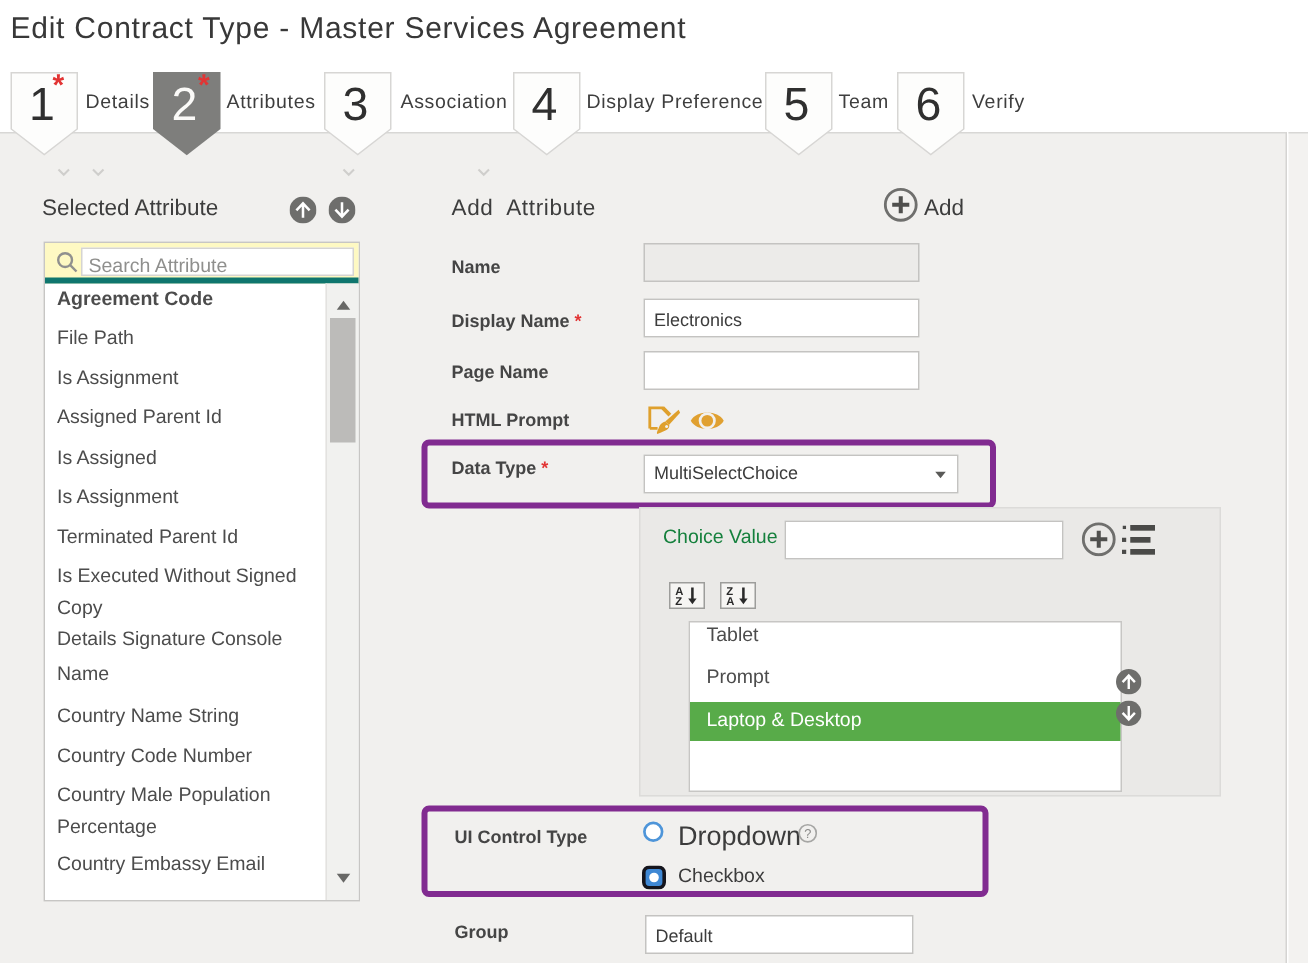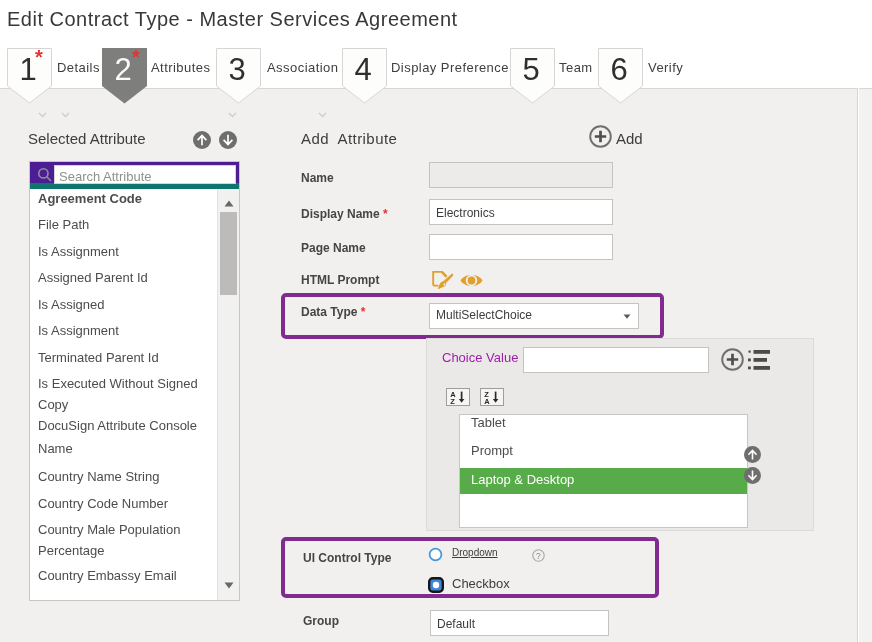--- a/index.html
+++ b/index.html
@@ -74,39 +74,39 @@
   <h2 class="abs sec" style="left:28px; top:130px;">Selected Attribute</h2>
   <svg class="abs" style="left:193px; top:131px;" width="18" height="18" viewBox="0 0 18 18">
     <circle cx="9" cy="9" r="9" fill="#6e6e6c"></circle>
     <path d="M9 14.2 V5 M4.6 9.2 L9 4.6 L13.4 9.2" stroke="#fff" stroke-width="1.7" fill="none"></path>
   </svg>
   <svg class="abs" style="left:219px; top:131px;" width="18" height="18" viewBox="0 0 18 18">
     <circle cx="9" cy="9" r="9" fill="#6e6e6c"></circle>
     <path d="M9 3.8 V13 M4.6 8.8 L9 13.4 L13.4 8.8" stroke="#fff" stroke-width="1.7" fill="none"></path>
   </svg>
   <div class="abs" style="left:29px; top:161px; width:211px; height:440px; border:1px solid #c7c6c4; background:#fff;">
-    <div style="position:absolute; left:0; top:0; width:209px; height:27px; background:#4c1d95; border-bottom:6px solid #0f766e;">
+    <div style="position:absolute; left:0; top:0; width:209px; height:27px; background:#fef9c3; border-bottom:4px solid #0f766e;">
       <svg style="position:absolute; left:7px; top:5px;" width="16" height="16" viewBox="0 0 16 16">
         <circle cx="6.4" cy="6.4" r="4.6" fill="none" stroke="#90908e" stroke-width="1.6"></circle>
         <line x1="9.8" y1="9.8" x2="14" y2="14" stroke="#90908e" stroke-width="1.6"></line>
       </svg>
       <div style="position:absolute; left:24px; top:3px; width:182px; height:19px; background:#fff; border:1px solid #d5d4d2;"></div>
       <div style="position:absolute; left:29px; top:7px; font-size:13px; color:#8f8f8d;">Search Attribute</div>
     </div>
 
     <div class="abs listitem" style="left:8px; top:29px;font-weight:bold;">Agreement Code</div>
     <div class="abs listitem" style="left:8px; top:55px;">File Path</div>
     <div class="abs listitem" style="left:8px; top:82px;">Is Assignment</div>
     <div class="abs listitem" style="left:8px; top:108px;">Assigned Parent Id</div>
     <div class="abs listitem" style="left:8px; top:135px;">Is Assigned</div>
     <div class="abs listitem" style="left:8px; top:161px;">Is Assignment</div>
     <div class="abs listitem" style="left:8px; top:188px;">Terminated Parent Id</div>
     <div class="abs listitem" style="left:8px; top:214px;">Is Executed Without Signed</div>
     <div class="abs listitem" style="left:8px; top:235px;">Copy</div>
-    <div class="abs listitem" style="left:8px; top:256px;">DocuSign Attribute Console</div>
+    <div class="abs listitem" style="left:8px; top:256px;">Details Signature Console</div>
     <div class="abs listitem" style="left:8px; top:279px;">Name</div>
     <div class="abs listitem" style="left:8px; top:307px;">Country Name String</div>
     <div class="abs listitem" style="left:8px; top:334px;">Country Code Number</div>
     <div class="abs listitem" style="left:8px; top:360px;">Country Male Population</div>
     <div class="abs listitem" style="left:8px; top:381px;">Percentage</div>
     <div class="abs listitem" style="left:8px; top:406px;">Country Embassy Email</div>
 
     <div style="position:absolute; right:0; top:27px; width:22px; height:411px; background:#f1f1ef; border-left:1px solid #e3e2e0;">
       <svg style="position:absolute; left:6px; top:11px;" width="10" height="7" viewBox="0 0 10 7">
           <polygon points="5,0.5 9.5,6.5 0.5,6.5" fill="#686866"></polygon>
@@ -149,21 +149,21 @@
   </svg>
 
   <div class="abs" style="left:281px; top:293px; width:383px; height:46px; border:4px solid #812b90; border-radius:5px;"></div>
   <div class="abs formlabel" style="left:301px; top:305px;text-align:center;">Data Type <span style="color:#e23434;">*</span></div>
   <div class="abs input" style="left:429px; top:303px; width:210px; padding-top:4px;">MultiSelectChoice</div>
   <svg class="abs" style="left:623px; top:314px;" width="8" height="5" viewBox="0 0 8 5">
       <polygon points="0.5,0.5 7.5,0.5 4,4.8" fill="#5a5a58"></polygon>
     </svg>
 
   <div class="abs" style="left:426px; top:338px; width:388px; height:193px; background:#eae9e7; border:1px solid #dcdbd9;">
-    <div class="abs" style="left:15px; top:11px; font-size:13px; color:#a21caf;text-align:right;">Choice Value</div>
+    <div class="abs" style="left:15px; top:11px; font-size:13px; color:#15803d;text-align:right;">Choice Value</div>
     <div class="abs input" style="left:96px; top:8px; width:186px;"></div>
     <svg class="abs" style="left:294px; top:9px;" width="23" height="23" viewBox="0 0 23 23">
       <circle cx="11.5" cy="11.5" r="10.3" fill="none" stroke="#6f6f6d" stroke-width="1.9"></circle>
       <path d="M11.5 5.8 V17.2 M5.8 11.5 H17.2" stroke="#4f4f4d" stroke-width="2.7"></path>
     </svg>
     <svg class="abs" style="left:320px; top:11px;" width="24" height="21" viewBox="0 0 24 21">
       <rect x="1.5" y="0.5" width="2.2" height="2.2" fill="#4a4a48"></rect>
       <rect x="6.5" y="0" width="16.5" height="3.8" fill="#4a4a48"></rect>
       <rect x="1" y="8.5" width="2.8" height="2.8" fill="#4a4a48"></rect>
       <rect x="6.5" y="8" width="13.5" height="3.8" fill="#4a4a48"></rect>
@@ -202,21 +202,21 @@
       <circle cx="8.5" cy="8.5" r="8.5" fill="#6e6e6c"></circle>
       <path d="M8.5 3.6 V12.2 M4.4 8.3 L8.5 12.6 L12.6 8.3" stroke="#fff" stroke-width="1.6" fill="none"></path>
     </svg>
   </div>
 
   <div class="abs" style="left:281px; top:537px; width:378px; height:61px; border:4px solid #812b90; border-radius:5px;"></div>
   <div class="abs formlabel" style="left:303px; top:551px;">UI Control Type</div>
   <svg class="abs" style="left:428px; top:547px;" width="15" height="15" viewBox="0 0 15 15">
     <circle cx="7.5" cy="7.5" r="5.9" fill="#fff" stroke="#4e95d9" stroke-width="1.8"></circle>
   </svg>
-  <div class="abs" style="left:452px; top:547px; font-size:10px; color:#3c3c3c;text-decoration:underline;">Dropdown</div>
+  <div class="abs" style="left:452px; top:547px; font-size:18px; color:#3c3c3c;">Dropdown</div>
   <svg class="abs" style="left:532px; top:549px;" width="13" height="13" viewBox="0 0 13 13">
     <circle cx="6.5" cy="6.5" r="5.7" fill="none" stroke="#a6a6a4" stroke-width="1.1"></circle>
     <text x="4.1" y="9.6" font-size="8.5" fill="#8a8a88">?</text>
   </svg>
   <svg class="abs" style="left:428px; top:577px;" width="16" height="16" viewBox="0 0 16 16">
     <rect x="1.2" y="1.2" width="13.6" height="13.6" rx="3.6" fill="#3f88d4" stroke="#15151d" stroke-width="2.4"></rect>
     <circle cx="8" cy="8" r="3.2" fill="#fff"></circle>
   </svg>
   <div class="abs" style="left:452px; top:576px; font-size:13px; color:#3c3c3c;">Checkbox</div>
 

